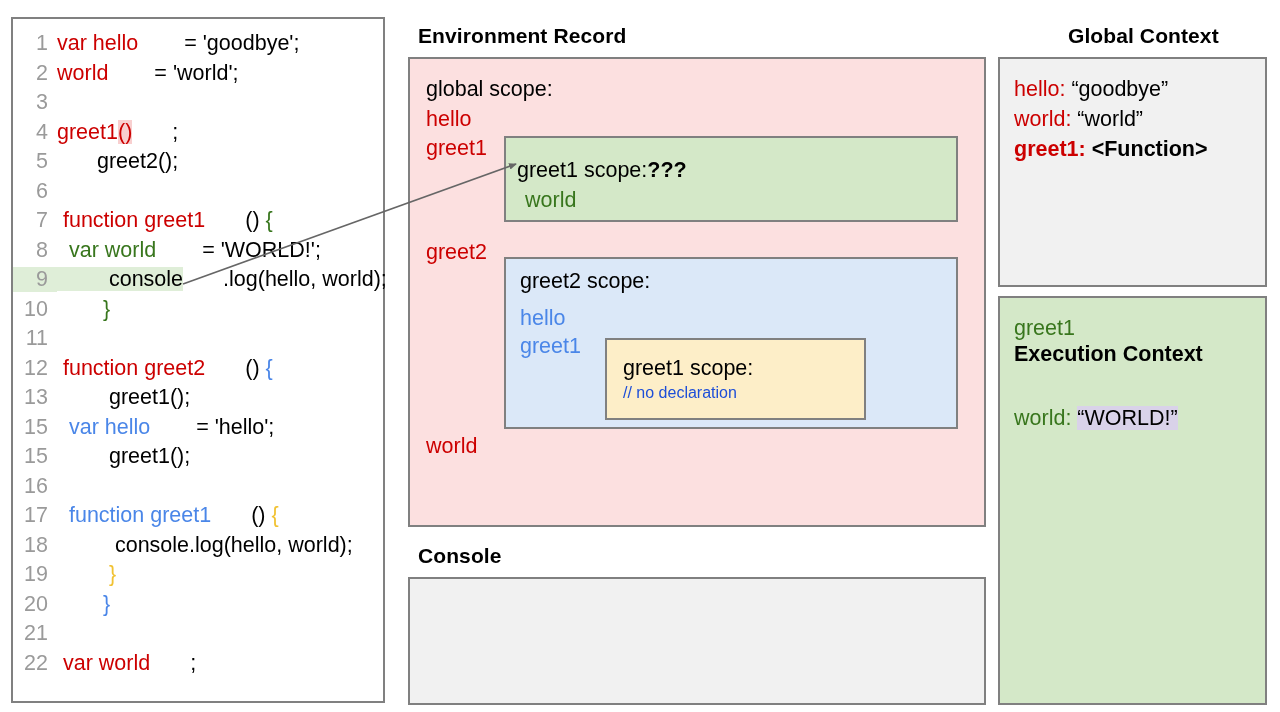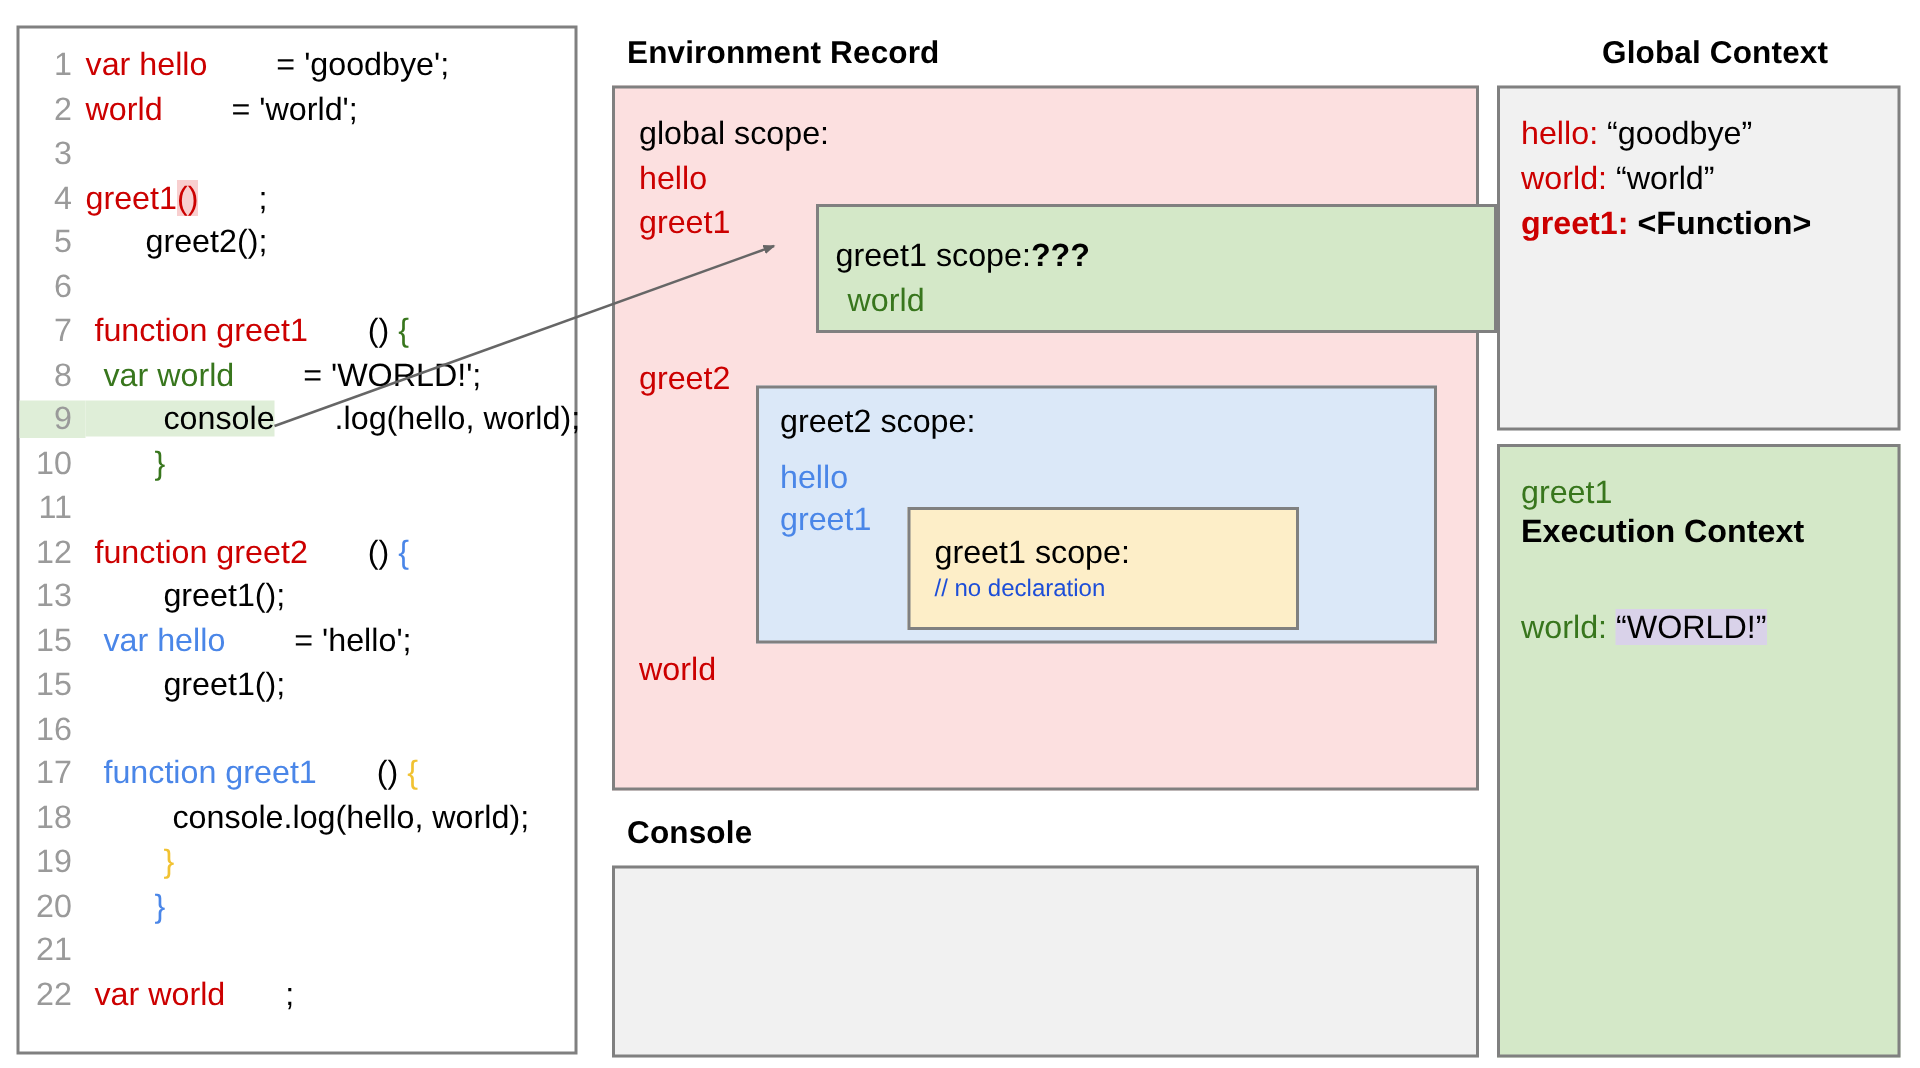--- a/index.html
+++ b/index.html
@@ -55,21 +55,21 @@
   }
   #env-global-scope{left:16px;top:18px;color:#000;}
   #env-hello{left:16px;top:48px;color:#cc0000;}
   #env-greet1{left:16px;top:77px;color:#cc0000;}
   #env-greet2{left:16px;top:181px;color:#cc0000;}
   #env-world{left:16px;top:375px;color:#cc0000;}
 
   
   #greet1-scope-box{
     position:absolute;left:94px;top:77px;width:454px;height:86px;
-    background:#d4e8c8;border:2px solid #808080;box-sizing:border-box;margin-left:40px;
+    background:#d4e8c8;border:2px solid #808080;box-sizing:border-box;
   }
   #greet1-scope-box .l1{position:absolute;left:11px;top:20px;font-size:21.5px;color:#000;white-space:nowrap;}
   #greet1-scope-box .l1 b{font-weight:bold;}
   #greet1-scope-box .l2{position:absolute;left:19px;top:50px;font-size:21.5px;color:#38761d;}
 
   
   #greet2-scope-box{
     position:absolute;left:94px;top:198px;width:454px;height:172px;
     background:#dbe8f8;border:2px solid #808080;box-sizing:border-box;
   }

